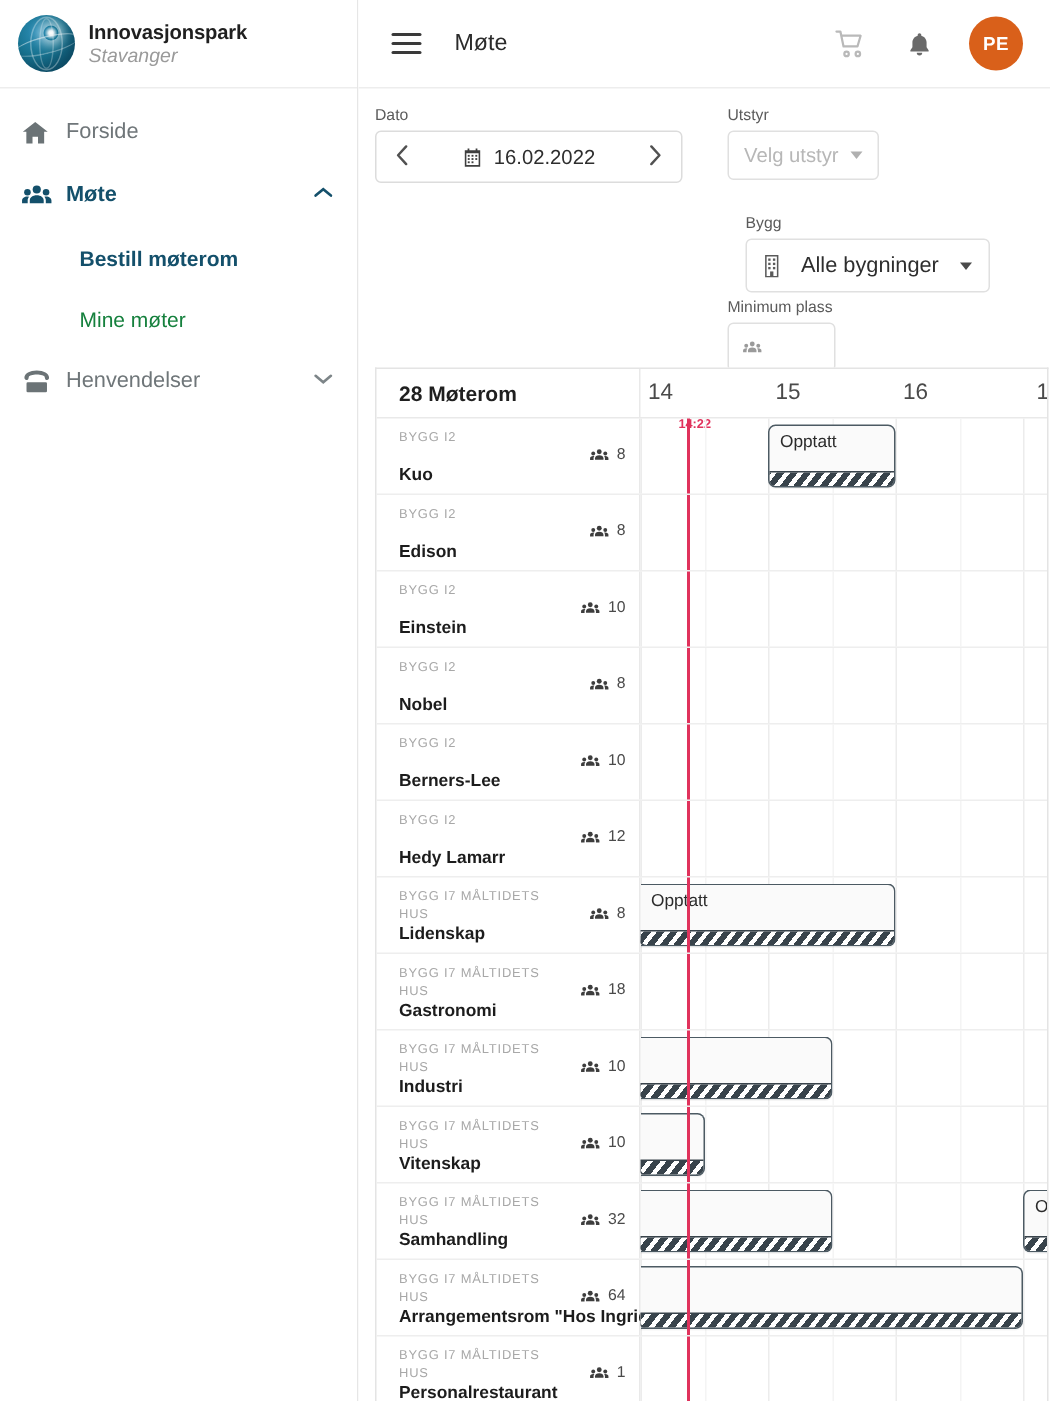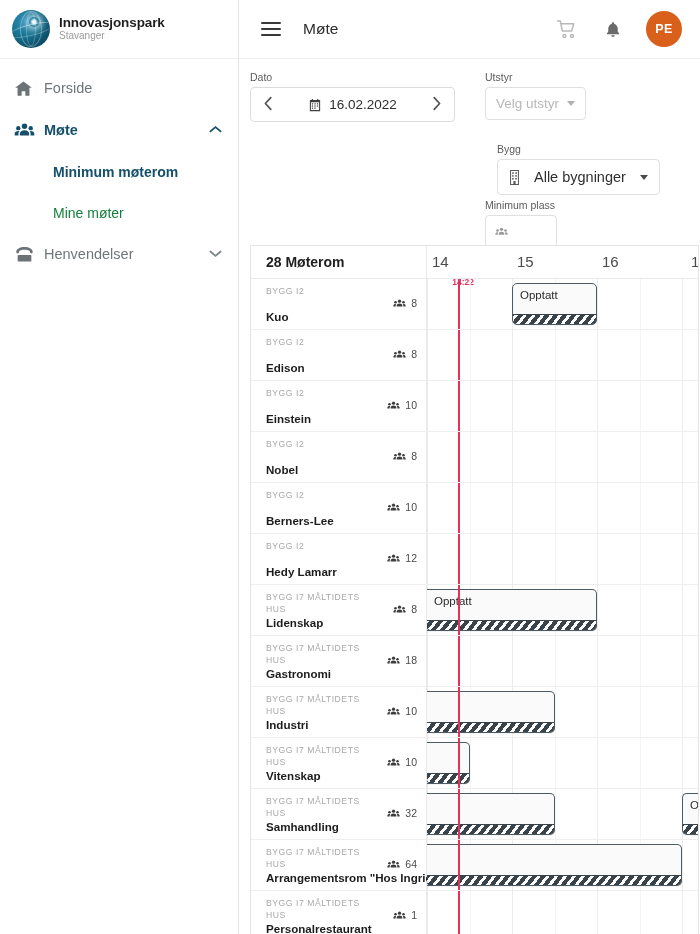--- a/index.html
+++ b/index.html
@@ -52,21 +52,21 @@
     border-radius: 50%;
   }
   .globe .merid2 {
     position: absolute; left: 50%; top: 4%;
     width: 26%; height: 92%; margin-left: -13%;
     border: 1.1px solid rgba(255,255,255,.26);
     border-radius: 50%;
   }
   .brand-text { line-height: 1.05; }
   .brand-name { font-size: 13.5px; font-weight: bold; color: #1f1f1f; letter-spacing: -.1px; }
-  .brand-sub { font-size: 10px; color: #9a9a9a; margin-top: 1px; }
+  .brand-sub { font-size: 13px; color: #9a9a9a; margin-top: 1px; font-style: italic; }
 
   .nav { padding-top: 8px; }
   .nav-item {
     display: flex; align-items: center;
     height: 42px; padding: 0 16px 0 14px;
     cursor: pointer; position: relative;
   }
   .nav-ico {
     width: 30px; flex: 0 0 30px;
     display: flex; align-items: center; justify-content: flex-start;
@@ -243,21 +243,21 @@
         </span>
         <span class="nav-label">Møte</span>
         <span class="chev">
           <svg width="13" height="9" viewBox="0 0 14 9" fill="none" stroke="currentColor" stroke-width="1.9" stroke-linecap="round">
               <path d="M1.5 6.5 7 1.9l5.5 4.6"></path>
             </svg>
         </span>
       </div>
 
       <div class="sub-item current">
-        <span class="sub-label">Minimum møterom</span>
+        <span class="sub-label">Bestill møterom</span>
       </div>
       <div class="sub-item">
         <span class="sub-label">Mine møter</span>
       </div>
 
 
       <div class="nav-item">
         <span class="nav-ico">
           <svg width="21" height="18" viewBox="0 0 24 20" fill="currentColor">
             <path d="M12 2C6.8 2 2.6 4.4 2.6 7.4c0 1.1.6 1.9 1.5 1.9.8 0 1.4-.5 1.6-1.3l.3-1.3C6.2 5.8 8.9 5 12 5s5.8.8 6 1.7l.3 1.3c.2.8.8 1.3 1.6 1.3.9 0 1.5-.8 1.5-1.9C21.4 4.4 17.2 2 12 2z"></path>

